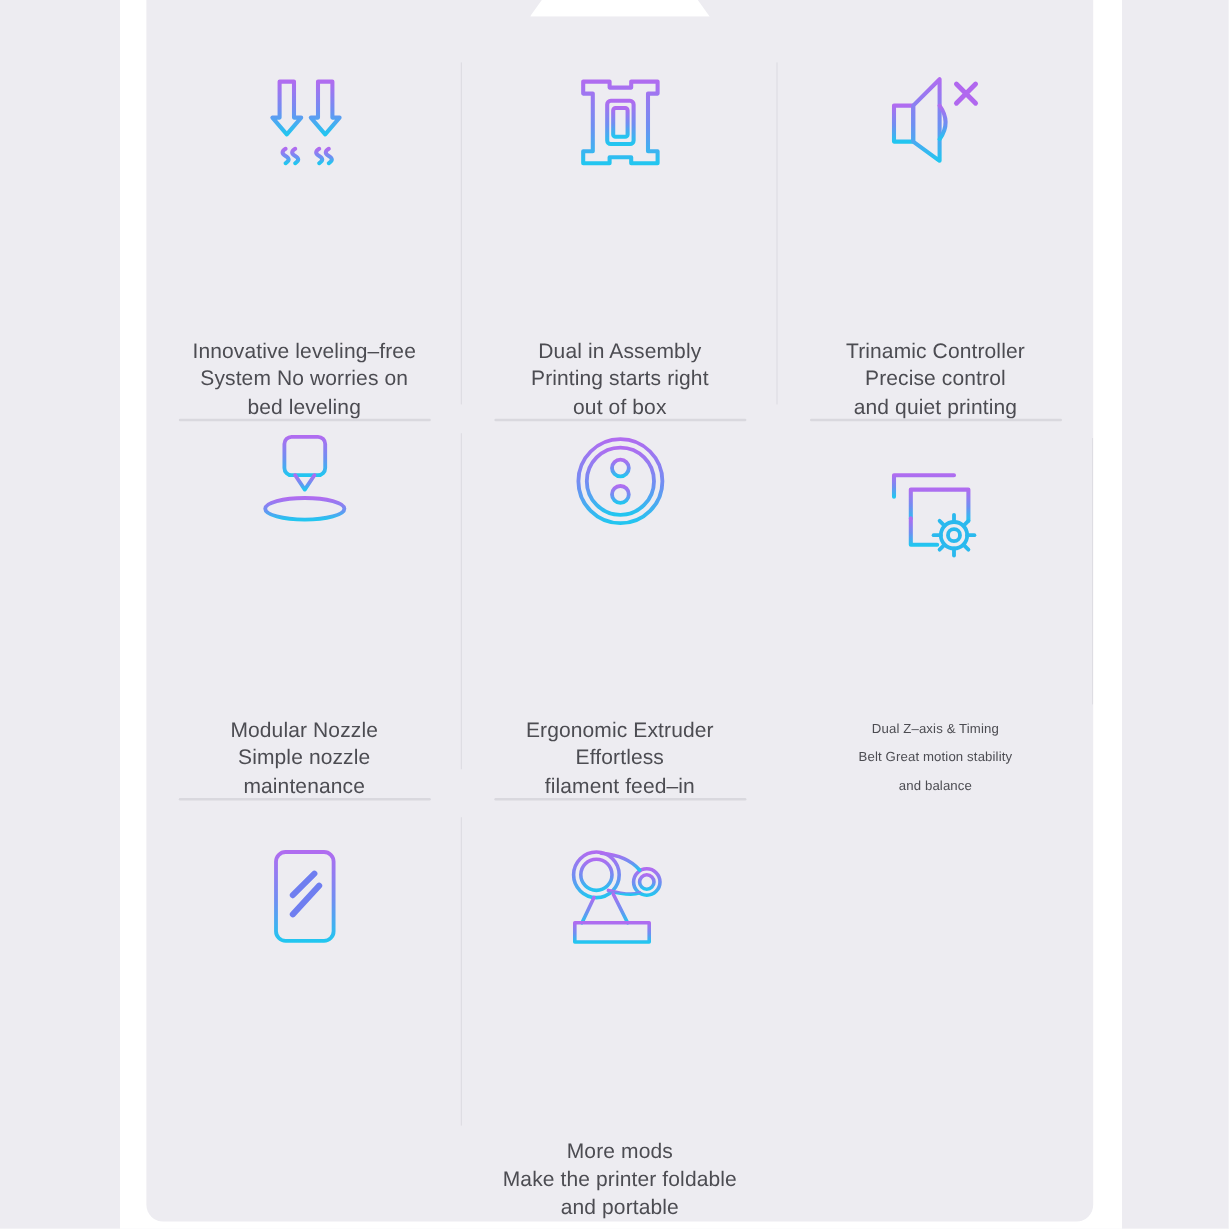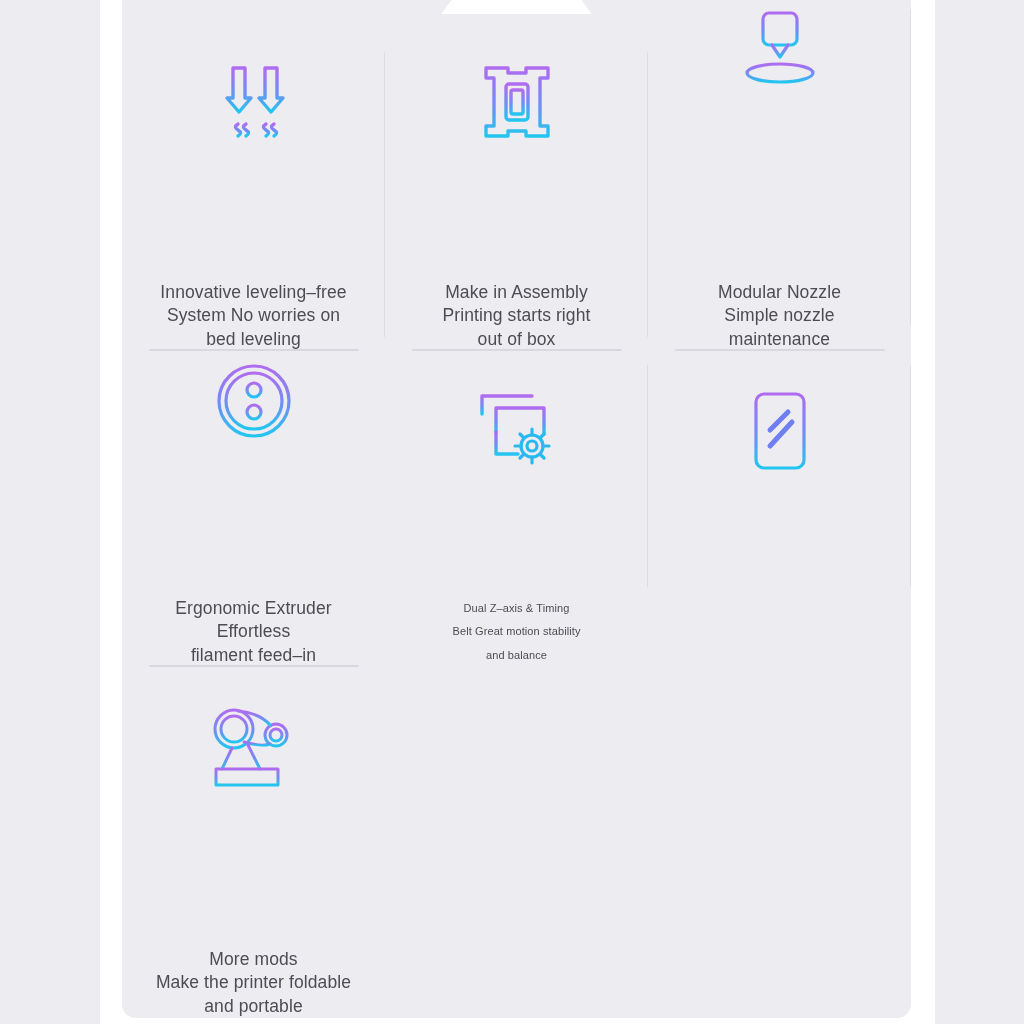--- a/index.html
+++ b/index.html
@@ -138,27 +138,46 @@
             <g stroke-width="2.6">
               <line x1="50" y1="27" x2="55" y2="27"></line>
               <line x1="50" y1="34" x2="55" y2="34"></line>
               <line x1="50" y1="41" x2="55" y2="41"></line>
               <line x1="50" y1="48" x2="55" y2="48"></line>
               <line x1="50" y1="55" x2="55" y2="55"></line>
             </g>
           </g>
         </svg>
       </div>
-      <div class="caption">Make in Assembly
+      <div class="caption">Dual in Assembly
 Printing starts right
 out of box</div>
       <div class="vdiv"></div>
       <div class="hdiv"></div>
     </div>
 
+    <div class="cell r1">
+      <div class="icon">
+        <svg width="86" height="80" viewBox="0 0 86 80">
+          <g fill="none" stroke="url(#g1)" stroke-width="3.4" stroke-linecap="round" stroke-linejoin="round">
+            <path d="M8 26 h16 v30 h-16 z"></path>
+            <path d="M24 26 L46 4 v68 L24 56 z"></path>
+            <path d="M46 26 q10 14 0 28"></path>
+            <g stroke="#b168ef" stroke-width="4">
+              <line x1="60" y1="8" x2="76" y2="24"></line>
+              <line x1="76" y1="8" x2="60" y2="24"></line>
+            </g>
+          </g>
+        </svg>
+      </div>
+      <div class="caption">Trinamic Controller
+Precise control
+and quiet printing</div>
+      <div class="hdiv"></div>
+    </div>
 
     <div class="cell r2">
       <div class="icon">
         <svg width="92" height="86" viewBox="0 0 92 86">
           <g fill="none" stroke="url(#g1)" stroke-width="3.2" stroke-linecap="round" stroke-linejoin="round">
             <rect x="29" y="6" width="34" height="32" rx="6"></rect>
             <line x1="12" y1="15" x2="29" y2="15"></line>
             <line x1="12" y1="24" x2="29" y2="24"></line>
             <line x1="63" y1="15" x2="80" y2="15"></line>
             <line x1="63" y1="24" x2="80" y2="24"></line>

